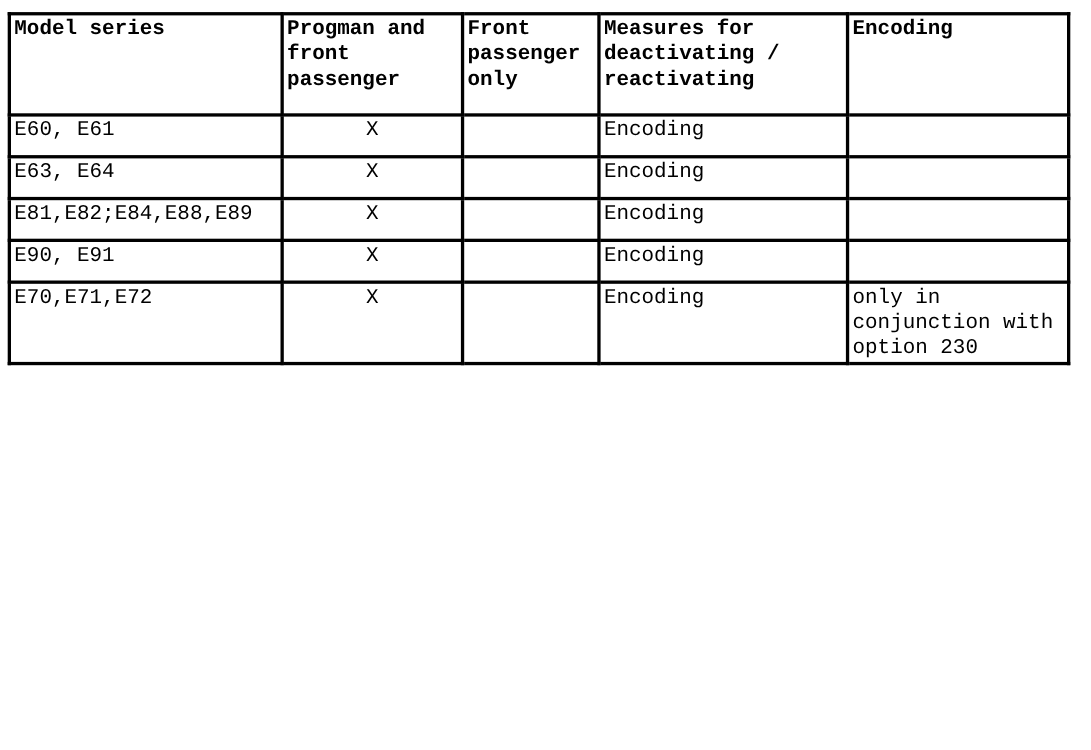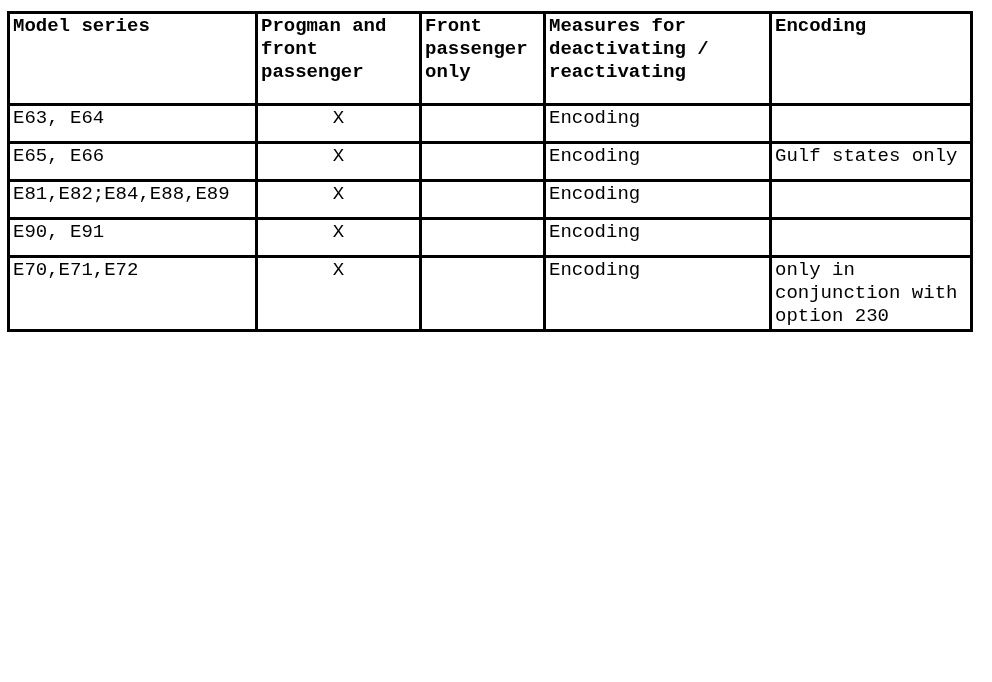--- a/index.html
+++ b/index.html
@@ -56,32 +56,32 @@
 passenger
 only</th>
       <th class="col-measures">Measures for
 deactivating /
 reactivating</th>
       <th class="col-comment">Encoding</th>
     </tr>
   </thead>
   <tbody>
     <tr class="rh38">
-      <td class="col-model">E63, E64</td>
+      <td class="col-model">E60, E61</td>
       <td class="col-driver">X</td>
       <td class="col-front"></td>
       <td class="col-measures">Encoding</td>
       <td class="col-comment"></td>
     </tr>
     <tr class="rh38">
-      <td class="col-model">E65, E66</td>
+      <td class="col-model">E63, E64</td>
       <td class="col-driver">X</td>
       <td class="col-front"></td>
       <td class="col-measures">Encoding</td>
-      <td class="col-comment">Gulf states only</td>
+      <td class="col-comment"></td>
     </tr>
     <tr class="rh38">
       <td class="col-model">E81,E82;E84,E88,E89</td>
       <td class="col-driver">X</td>
       <td class="col-front"></td>
       <td class="col-measures">Encoding</td>
       <td class="col-comment"></td>
     </tr>
     <tr class="rh38">
       <td class="col-model">E90, E91</td>

